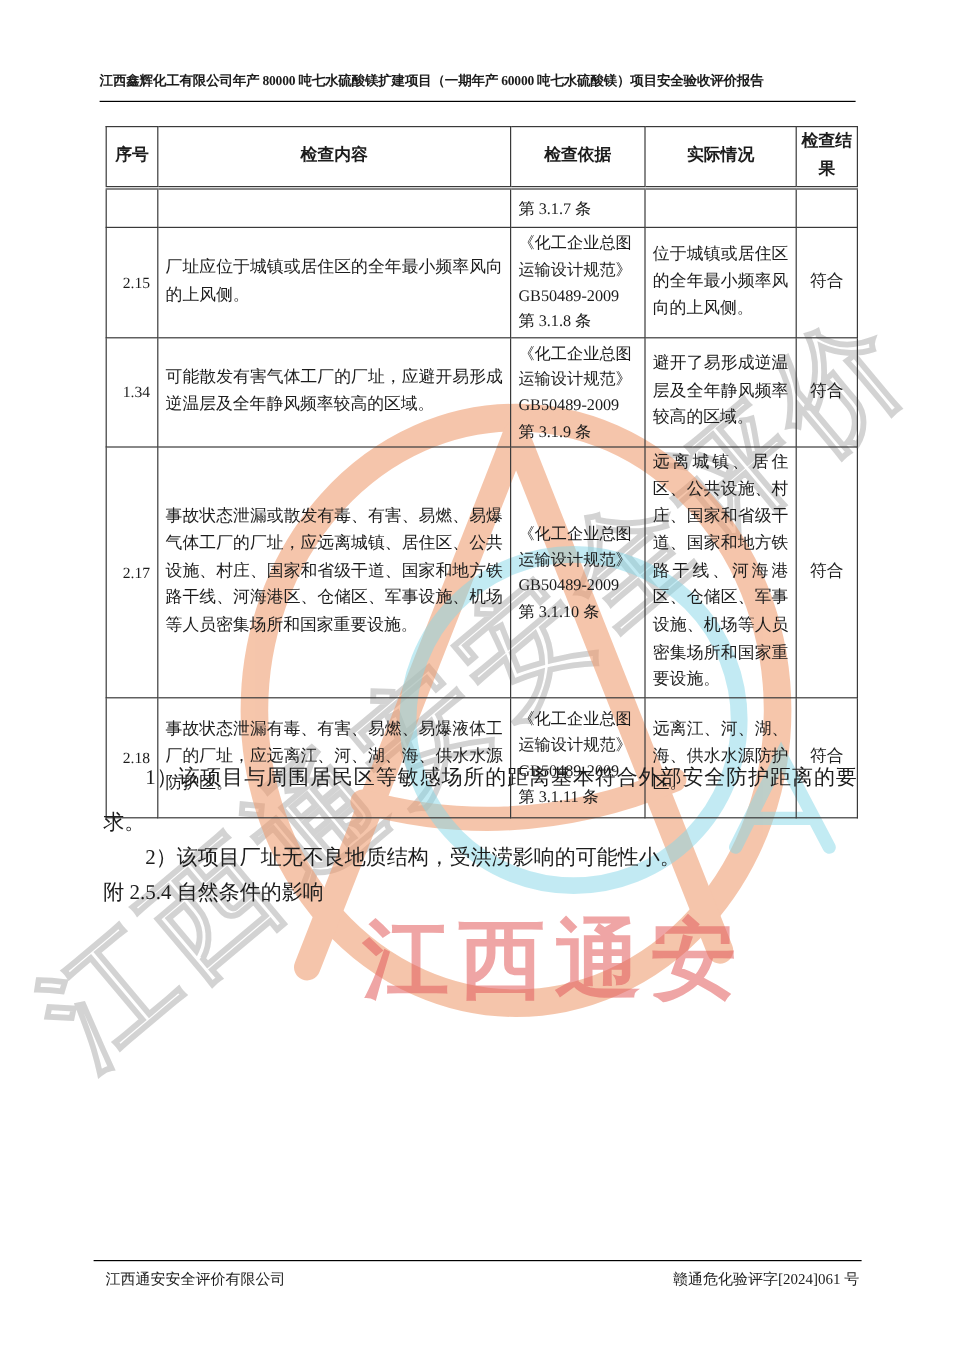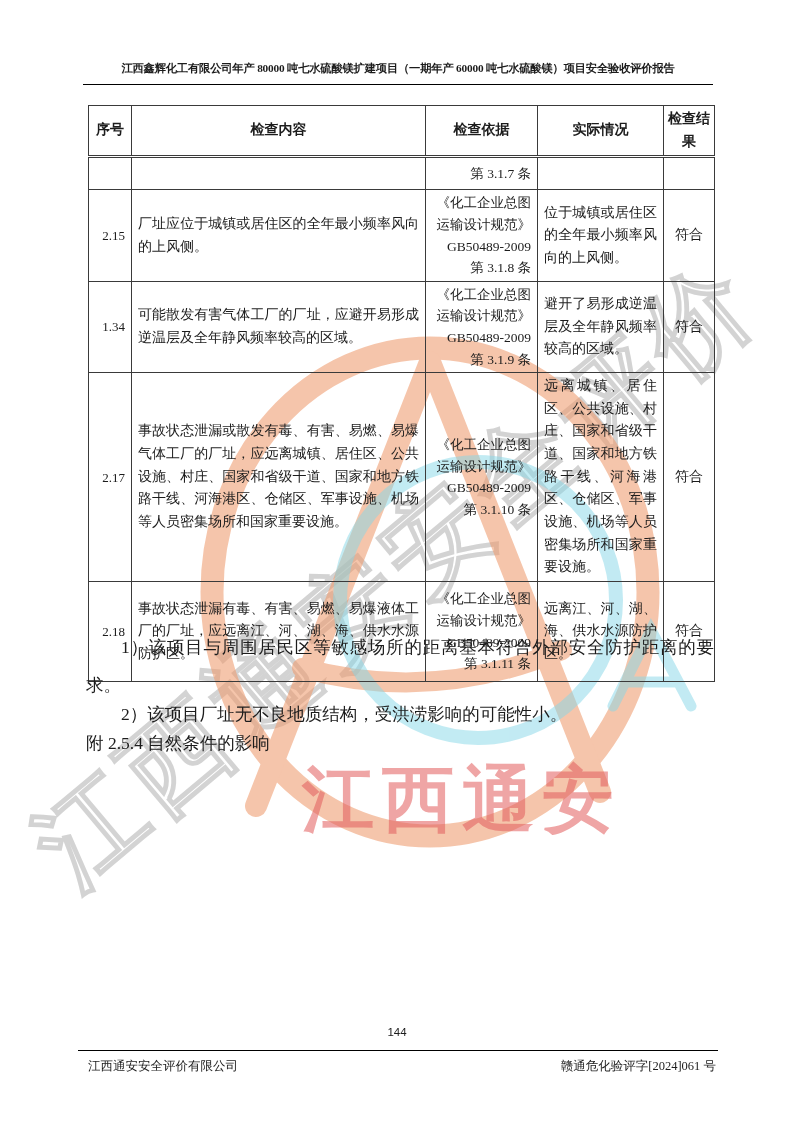--- a/index.html
+++ b/index.html
@@ -2,33 +2,33 @@
 <html><head>
 <meta charset="utf-8">
 <style>
   html,body{margin:0;padding:0;background:#ffffff;}
   .page{position:relative;width:794px;height:1123px;background:#fff;overflow:hidden;
         font-family:"Liberation Serif","DejaVu Serif",serif;color:#1c1c1c;}
   
   .watermark{position:absolute;inset:0;z-index:0;pointer-events:none;}
   
   .content{position:absolute;inset:0;z-index:1;}
-  .doc-header{position:absolute;top:60px;left:83px;width:630px;text-align:center;
+  .doc-header{position:absolute;top:60px;left:83px;width:630px;text-align:left;
               font-size:11.3px;font-weight:600;line-height:16px;letter-spacing:-.2px;
               padding-bottom:8px;border-bottom:1.6px solid #000;}
   table.check{position:absolute;top:105px;left:88px;width:626px;border-collapse:collapse;
               table-layout:fixed;font-size:14px;line-height:1.62;}
   table.check,table.check td,table.check th{border:1px solid #3a3a3a;}
   table.check{border-width:1.4px;padding-left:31px;}
   table.check th{font-weight:bold;font-size:14px;text-align:center;vertical-align:middle;
                  border-bottom:3px double #3a3a3a;padding:2px;}
   table.check td{vertical-align:middle;padding:2px 6px;}
   td.c-no{text-align:right;font-size:13px;padding:2px 1px;}
   td.c-content{text-align:justify;}
-  td.c-basis{text-align:right;white-space:pre-line;font-size:13.5px;padding:2px 3px;line-height:1.6;}
+  td.c-basis{text-align:left;white-space:pre-line;font-size:13.5px;padding:2px 3px;line-height:1.6;}
   td.c-actual{text-align:justify;padding:2px 6px;}
   td.c-result{text-align:center;}
   tr.h-hdr{height:40px;} tr.h-r0{height:33px;} tr.h-r1{height:88px;}
   tr.h-r2{height:80px;} tr.h-r3{height:186px;} tr.h-r4{height:100px;}
   .bodytext{position:absolute;top:628px;left:86px;width:628px;font-size:17.5px;}
   .bodytext p{margin:0 0 -9px 0;line-height:38px;text-align:justify;}
   .bodytext p.sec{text-indent:0;}
   .bodytext p.ind{text-indent:2em;}
   .page-num{position:absolute;top:1026px;left:0;width:100%;text-align:center;
             font-size:11.5px;font-family:"Liberation Sans","DejaVu Sans",sans-serif;}
@@ -134,21 +134,20 @@
         </tr>
       </tbody>
     </table>
 
     <div class="bodytext">
       <p class="ind">1）该项目与周围居民区等敏感场所的距离基本符合外部安全防护距离的要求。</p>
       <p class="ind">2）该项目厂址无不良地质结构，受洪涝影响的可能性小。</p>
       <p class="sec">附 2.5.4 自然条件的影响</p>
     </div>
 
-    <div class="page-num">144</div>
 
     <div class="doc-footer">
       <span class="l">江西通安安全评价有限公司</span>
       <span class="r">赣通危化验评字[2024]061 号</span>
     </div>
 
   </div>
 </div>
 
 </body></html>

